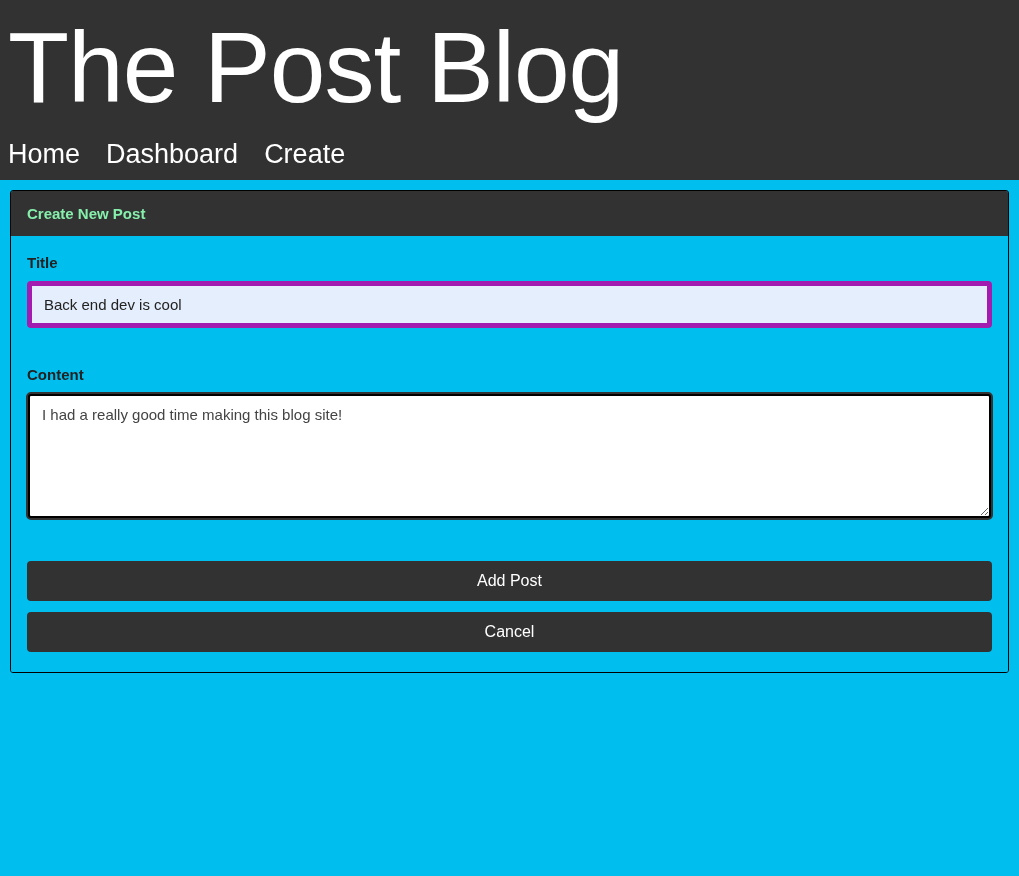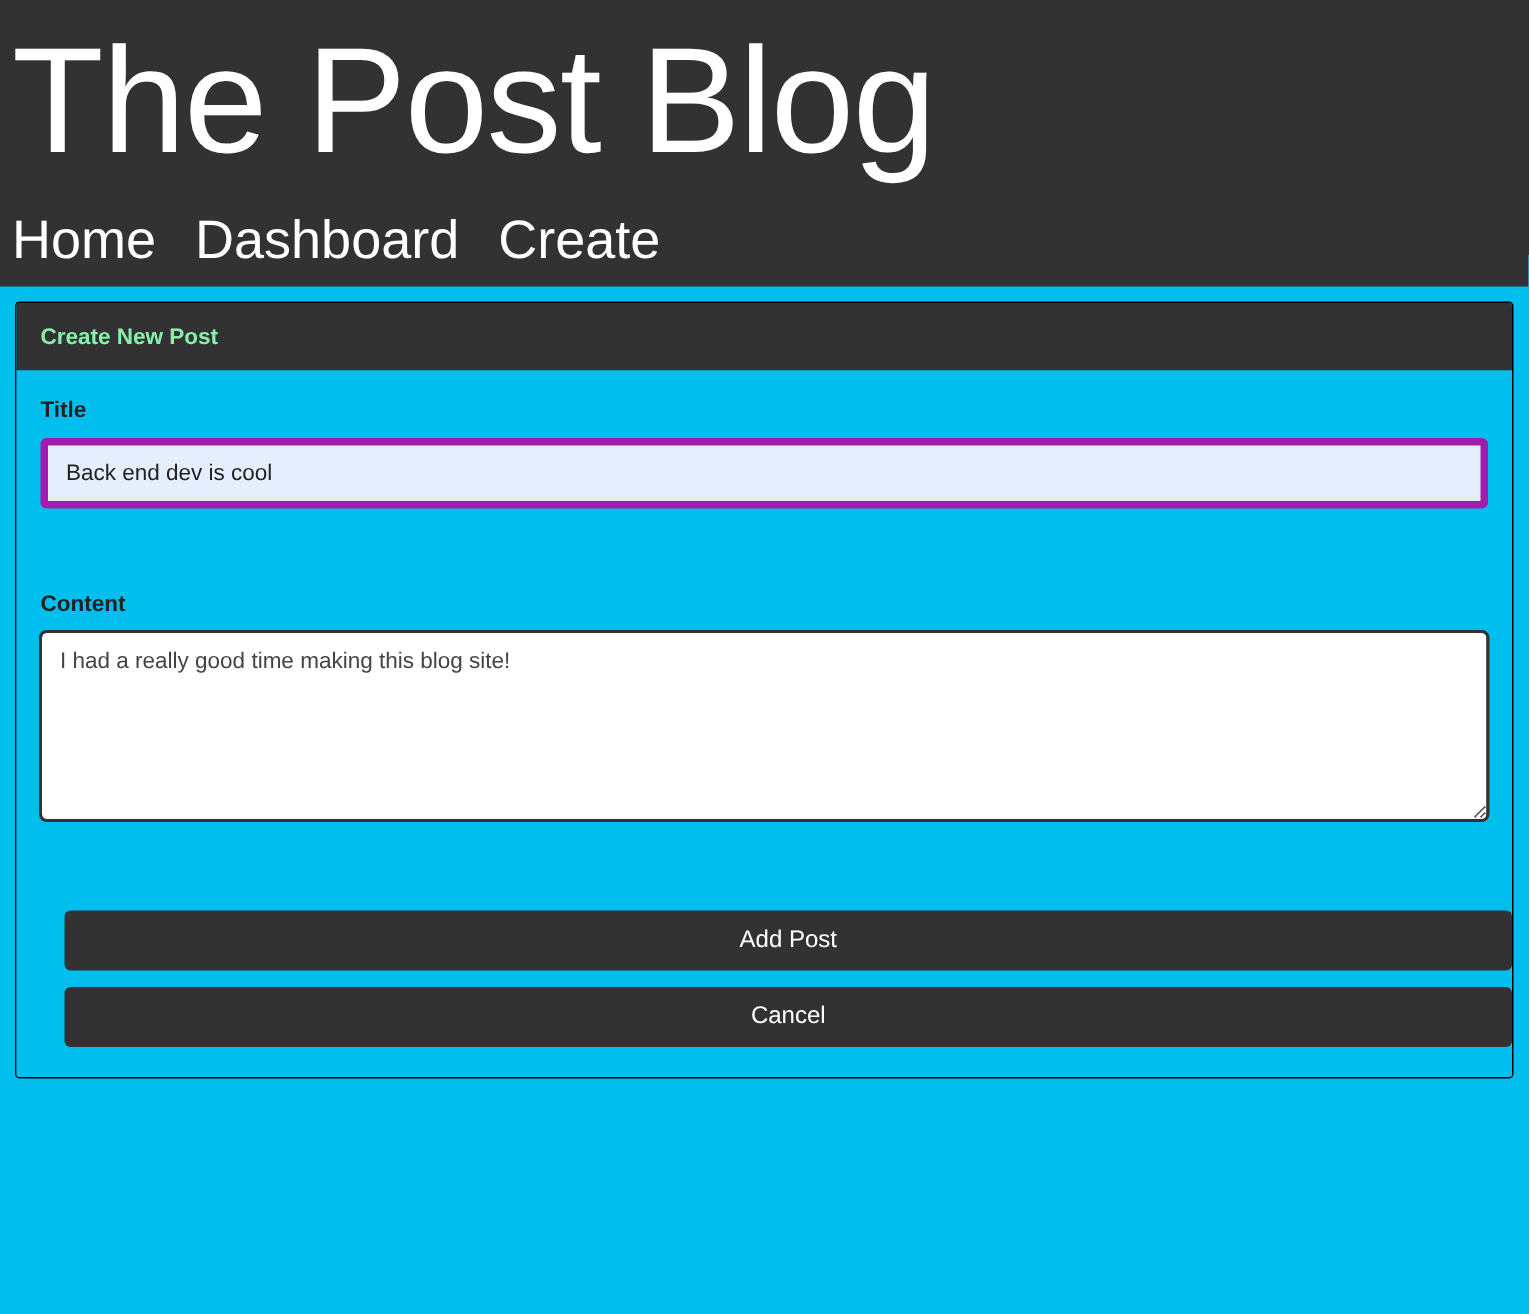--- a/index.html
+++ b/index.html
@@ -26,21 +26,21 @@
       letter-spacing: -1px;
     }
     .nav {
       display: flex;
       gap: 26px;
       margin-top: 4px;
     }
     .nav a {
       color: #fff;
       text-decoration: none;
-      font-size: 36px;
+      font-size: 27px;
       font-weight: 400;
       cursor: pointer;
     }
     .page-wrap {
       padding: 10px;
     }
     .panel {
       border: 1px solid #000;
       border-radius: 3px;
       overflow: hidden;
@@ -57,39 +57,39 @@
       padding: 18px 16px 20px 16px;
     }
     .form-label {
       font-weight: 700;
       font-size: 15px;
       color: #222;
       display: block;
       margin-bottom: 10px;
     }
     .section {
-      margin-bottom: 55px;
+      margin-bottom: 38px;
     }
     input[type="text"] {
       width: 100%;
       padding: 10px 12px;
       font-size: 15px;
       border: 5px solid #a21caf;
       border-radius: 4px;
       background: #e5eefc;
       outline: none;
       font-family: inherit;
       color: #222;
     }
     textarea {
       width: 100%;
       height: 126px;
       padding: 10px 12px;
       font-size: 15px;
-      border: 1px solid #000000;
+      border: 3px solid #000000;
       border-radius: 4px;
       font-family: inherit;
       color: #444;
       resize: both;
       outline: 2px solid #333;
       outline-offset: -1px;
     }
     .buttons {
       margin-top: 6px;
     }
@@ -97,21 +97,20 @@
       display: block;
       width: 100%;
       background: #323232;
       color: #fff;
       border: none;
       border-radius: 4px;
       font-size: 16px;
       padding: 11px 0;
       cursor: pointer;
       font-family: inherit;
-      margin-left: 16px;
     }
     .btn + .btn {
       margin-top: 11px;
     }
   </style>
 </head>
 <body>
 
 <div class="header">
   <h1 class="site-title">The Post Blog</h1>

